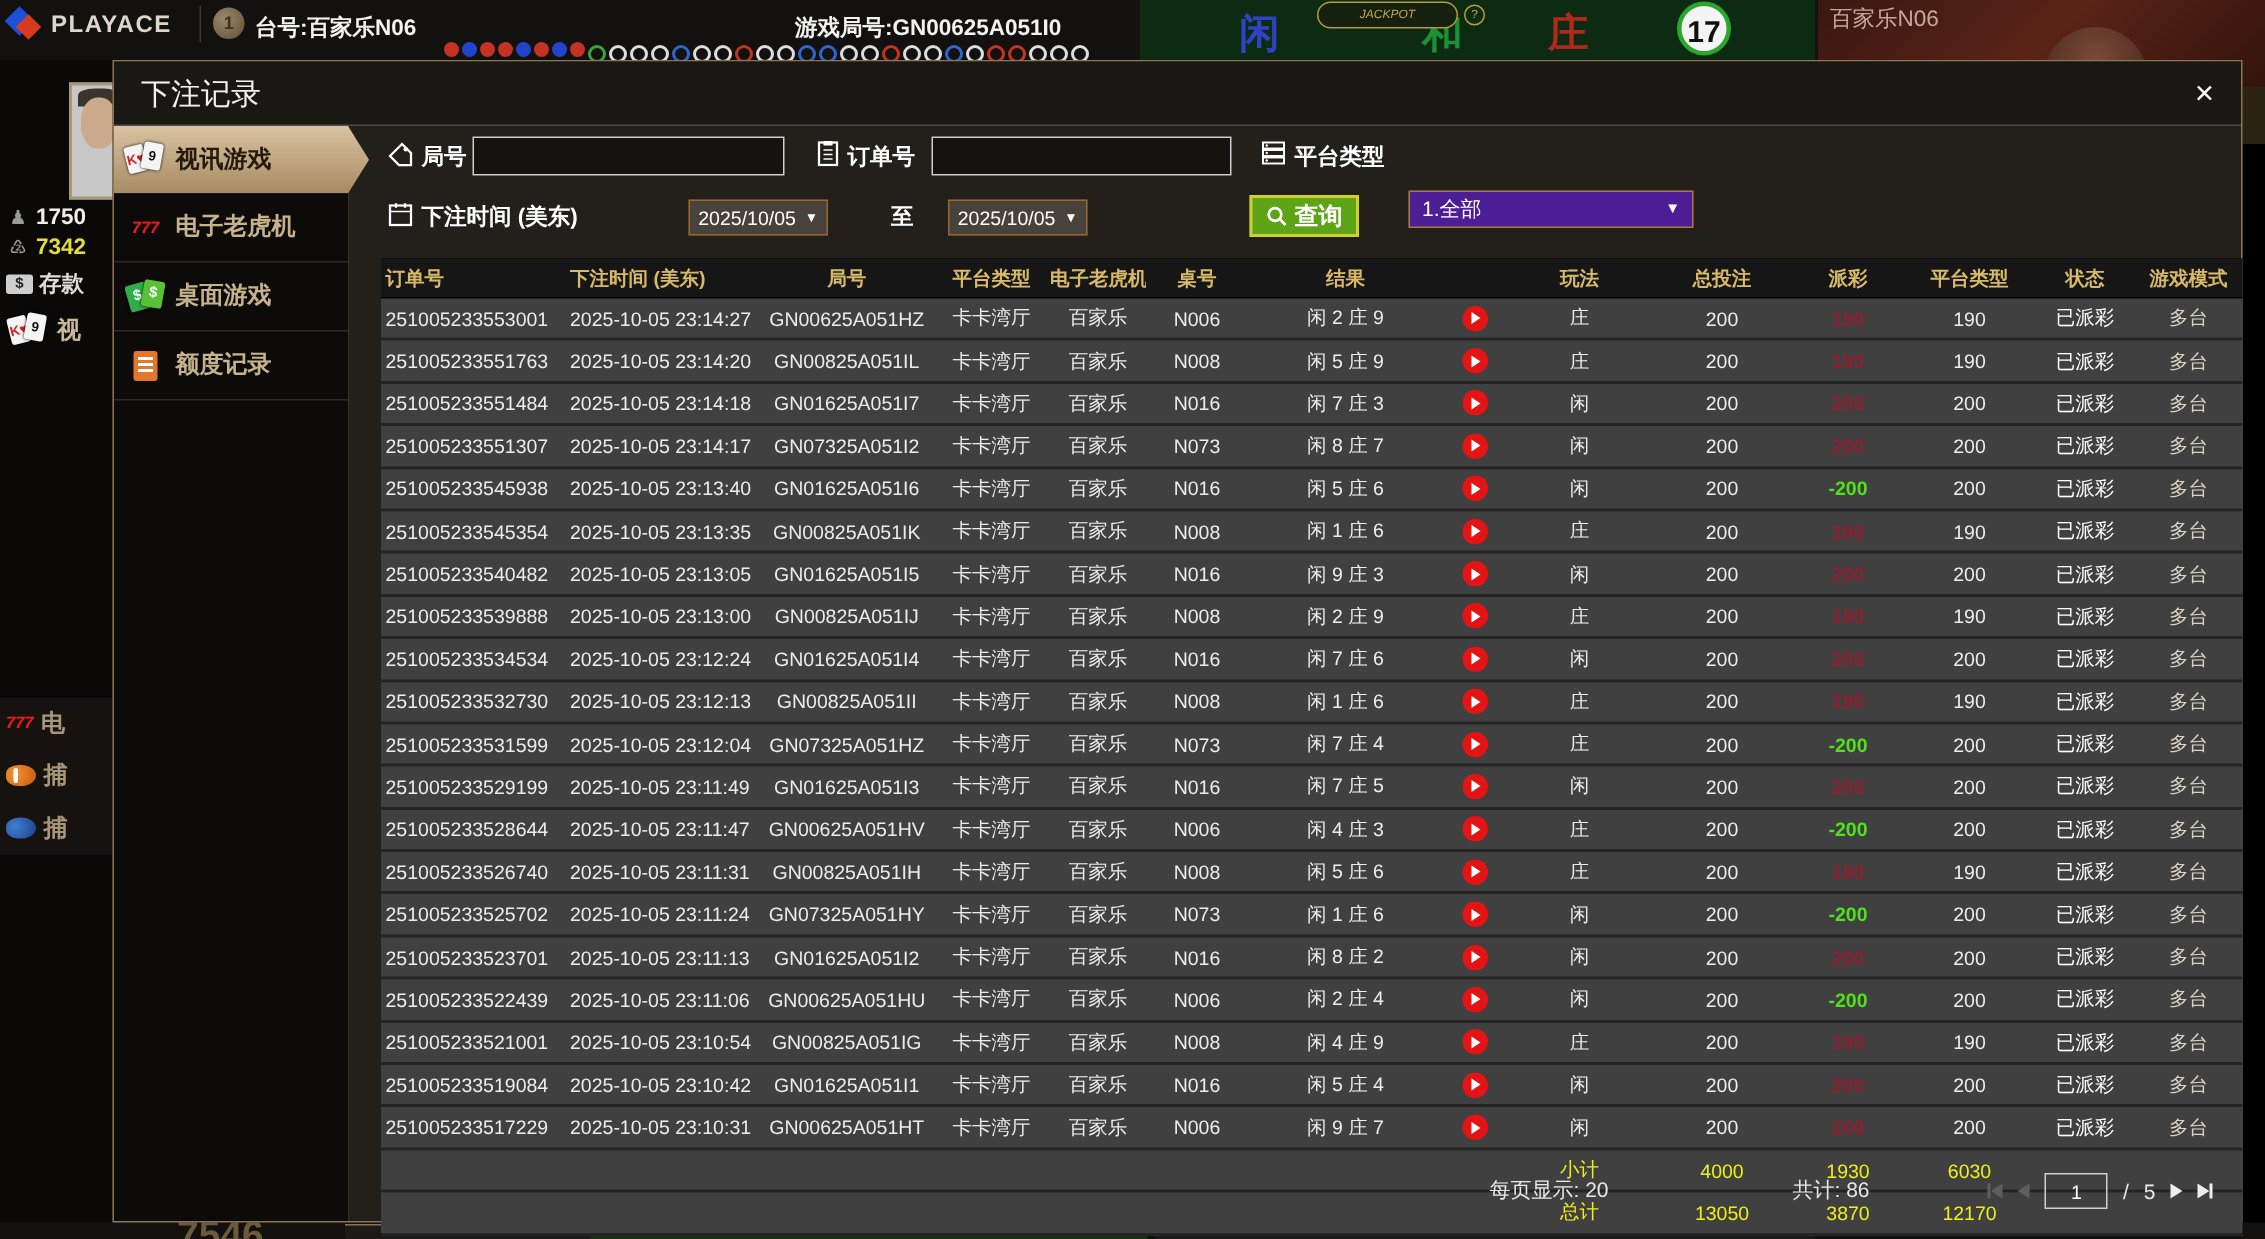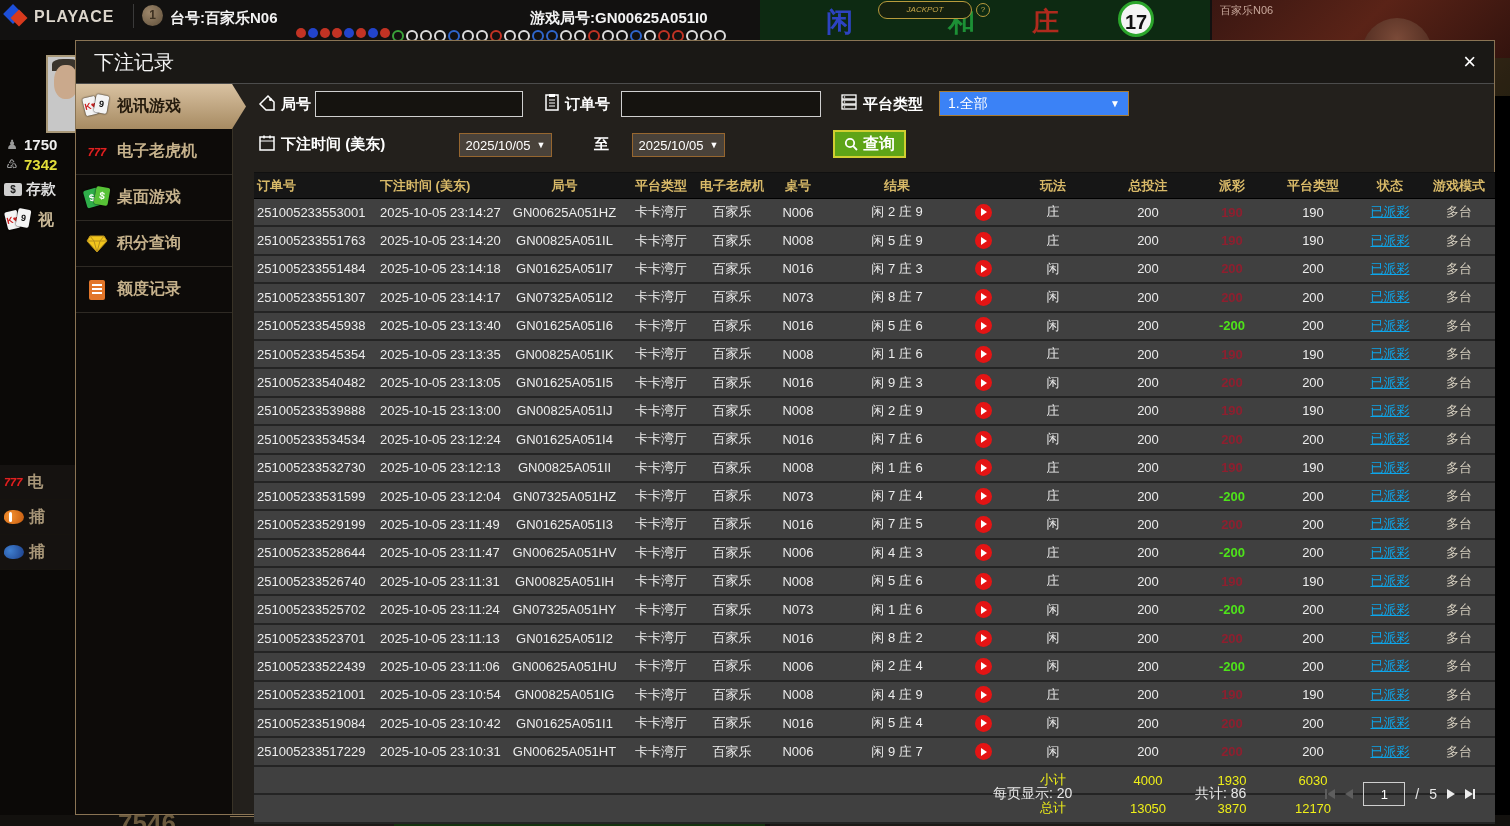--- a/index.html
+++ b/index.html
@@ -27,21 +27,21 @@
            color:#c8a84a;font-size:8px;font-style:italic;text-align:center;line-height:15px;background:#15200f;}
   .qmark{position:absolute;left:216px;top:3px;width:12px;height:12px;border-radius:50%;border:1px solid #b89a3c;
          color:#c8a84a;font-size:8px;text-align:center;line-height:12px;}
   .timer{position:absolute;left:358px;top:1px;width:36px;height:36px;border-radius:50%;background:#f4f4f4;
          border:3px solid #2ba52b;color:#111;font-size:20px;font-weight:bold;text-align:center;line-height:36px;box-sizing:border-box;}
   .video{position:absolute;left:1212px;top:0;width:298px;height:96px;
          background:linear-gradient(135deg,#3a1712 0%,#5a2317 45%,#2b100c 100%);overflow:hidden;}
   .video .dealer{position:absolute;left:150px;top:18px;width:70px;height:70px;border-radius:50%;
          background:radial-gradient(circle at 50% 30%,#7a4a38,#3a1c14);}
   .video .feltline{position:absolute;left:0;top:58px;width:298px;height:40px;background:#23401c;opacity:.35;}
-  .video .osd{position:absolute;left:8px;top:3px;font-size:11px;color:#e8c9bb;opacity:.8;}
+  .video .osd{position:absolute;left:8px;top:3px;font-size:15px;color:#e8c9bb;opacity:.8;}
   .bottom-strip{position:absolute;left:0;top:815px;width:1510px;height:11px;background:#13110e;}
   .bottom-strip .green{position:absolute;left:340px;top:0;width:425px;height:11px;background:#15330f;}
   .bottom-strip .panelA{position:absolute;left:230px;top:1px;width:164px;height:10px;background:#1c1a16;border-top:1px solid #8a7454;}
   .bottom-strip .panelB{position:absolute;left:770px;top:1px;width:440px;height:10px;background:#1c1a16;border-top:1px solid #8a7454;}
   .big-balance{position:absolute;left:118px;top:808px;font-size:26px;font-weight:bold;color:#6b5a3e;}
   
   .leftbar{position:absolute;left:0;top:40px;width:75px;height:786px;background:#0b0907;}
   .avatar{position:absolute;left:46px;top:15px;width:40px;height:74px;background:#c7c7c7;border:2px solid #a89878;}
   .avatar .hair{position:absolute;left:4px;top:2px;width:28px;height:12px;background:#3a342c;border-radius:40% 40% 0 0;}
   .avatar .face{position:absolute;left:6px;top:8px;width:24px;height:34px;background:#caa98c;border-radius:45%;}
@@ -91,36 +91,36 @@
   
   .content{flex:1;position:relative;}
   .filters{position:relative;height:88px;}
   .flabel{position:absolute;font-size:15px;font-weight:bold;color:#fff;}
   .ficon{position:absolute;width:18px;height:18px;}
   .tinput{position:absolute;height:26px;background:#15130f;border:1px solid #cfcfcf;box-sizing:border-box;
           color:#fff;font-size:13px;padding:0 6px;outline:none;}
   .dsel{position:absolute;height:24px;background:#49423a;border:1px solid #96662f;color:#fff;font-size:13px;
         display:flex;align-items:center;justify-content:center;gap:6px;box-sizing:border-box;cursor:pointer;}
   .dsel .car{font-size:9px;}
-  .psel{position:absolute;height:25px;background:#3b82f6;border:1px solid #a87c33;color:#fff;font-size:14px;
-        display:flex;align-items:center;padding:0 8px;box-sizing:border-box;cursor:pointer;}
+  .psel{position:absolute;height:25px;background:#4c1d95;border:1px solid #a87c33;color:#fff;font-size:14px;
+        display:flex;align-items:center;padding:0 8px;box-sizing:border-box;cursor:pointer;margin-top:36px;}
   .psel .car{margin-left:auto;font-size:10px;}
   .qbtn{position:absolute;left:600px;top:46px;height:28px;background:#5ea417;border:2px solid #cfcf30;color:#fff;
         font-size:16px;font-weight:bold;display:flex;align-items:center;gap:4px;padding:0 9px;cursor:pointer;box-sizing:border-box;}
   
   .tblwrap{margin-left:21px;width:1241px;border-top:1px solid #101010;}
   .trow{display:grid;grid-template-columns:120px 133px 115px 78px 64px 68px 130px 42px 98px 92px 76px 86px 68px 70px;
         align-items:center;height:26.4px;background:#404040;border-bottom:2px solid #242424;font-size:13px;color:#ececec;}
   .trow.thead{background:#161616;color:#d8b968;font-weight:bold;height:25px;border-bottom:1px solid #000;}
   .cell{text-align:center;overflow:hidden;white-space:nowrap;}
   .c-order{text-align:left;padding-left:3px;}
   .c-time{text-align:left;padding-left:6px;}
   .pay-pos{color:#8e1f2f;font-weight:bold;}
   .pay-neg{color:#4ee31a;font-weight:bold;}
-  .st-green{color:#0ea5e9;text-decoration:underline;}
+  .st-green{color:#ffffff;}
   .c-mode{color:#d9d2c2;}
   .tot{color:#efef18;font-weight:normal;}
   .playbtn{width:17px;height:17px;border-radius:50%;background:#e41414;margin:0 auto;display:flex;
            align-items:center;justify-content:center;cursor:pointer;}
   .playbtn .pt{width:0;height:0;border-top:4px solid transparent;border-bottom:4px solid transparent;border-left:6px solid #fff;margin-left:2px;}
   
   .mfooter{position:absolute;left:0;bottom:8px;width:100%;height:24px;font-size:14px;color:#e8e8e8;}
   .pgsize{position:absolute;left:760px;top:3px;}
   .pgtotal{position:absolute;left:962px;top:3px;}
   .pager{position:absolute;right:20px;top:0;display:flex;align-items:center;gap:10px;height:24px;}
@@ -267,30 +267,20 @@
       </div>
       <div class="tab">
         <span class="tico">
           <span class="gcard gc1">$</span>
             <span class="gcard gc2">$</span>
         </span>
         <span>桌面游戏</span>
       </div>
       <div class="tab">
         <span class="tico">
-          <svg width="22" height="18" viewBox="0 0 22 18">
-              <polygon points="4,1 18,1 21,6 11,17 1,6" fill="#f2c61d" stroke="#b8901a"></polygon>
-              <polyline points="1,6 21,6" stroke="#b8901a" fill="none"></polyline>
-              <polyline points="4,1 8,6 11,17 14,6 18,1" stroke="#b8901a" fill="none"></polyline>
-            </svg>
-        </span>
-        <span>积分查询</span>
-      </div>
-      <div class="tab">
-        <span class="tico">
             <span class="docic"></span>
           </span>
         <span>额度记录</span>
       </div>
     </div>
 
     <div class="content">
       <div class="filters">
 
         <span class="ficon" style="left:25px;top:10px;">
@@ -508,21 +498,21 @@
               </div>
               <div class="cell ">闲</div>
               <div class="cell ">200</div>
               <div class="cell pay-pos">200</div>
               <div class="cell ">200</div>
               <div class="cell st-green">已派彩</div>
               <div class="cell c-mode">多台</div>
             </div>
             <div class="trow">
               <div class="cell c-order">251005233539888</div>
-              <div class="cell c-time">2025-10-15 23:13:00</div>
+              <div class="cell c-time">2025-10-05 23:13:00</div>
               <div class="cell ">GN00825A051IJ</div>
               <div class="cell ">卡卡湾厅</div>
               <div class="cell ">百家乐</div>
               <div class="cell ">N008</div>
               <div class="cell ">闲 2 庄 9</div>
               <div class="cell ">
                 <span class="playbtn">
                   <span class="pt"></span>
                 </span>
               </div>

